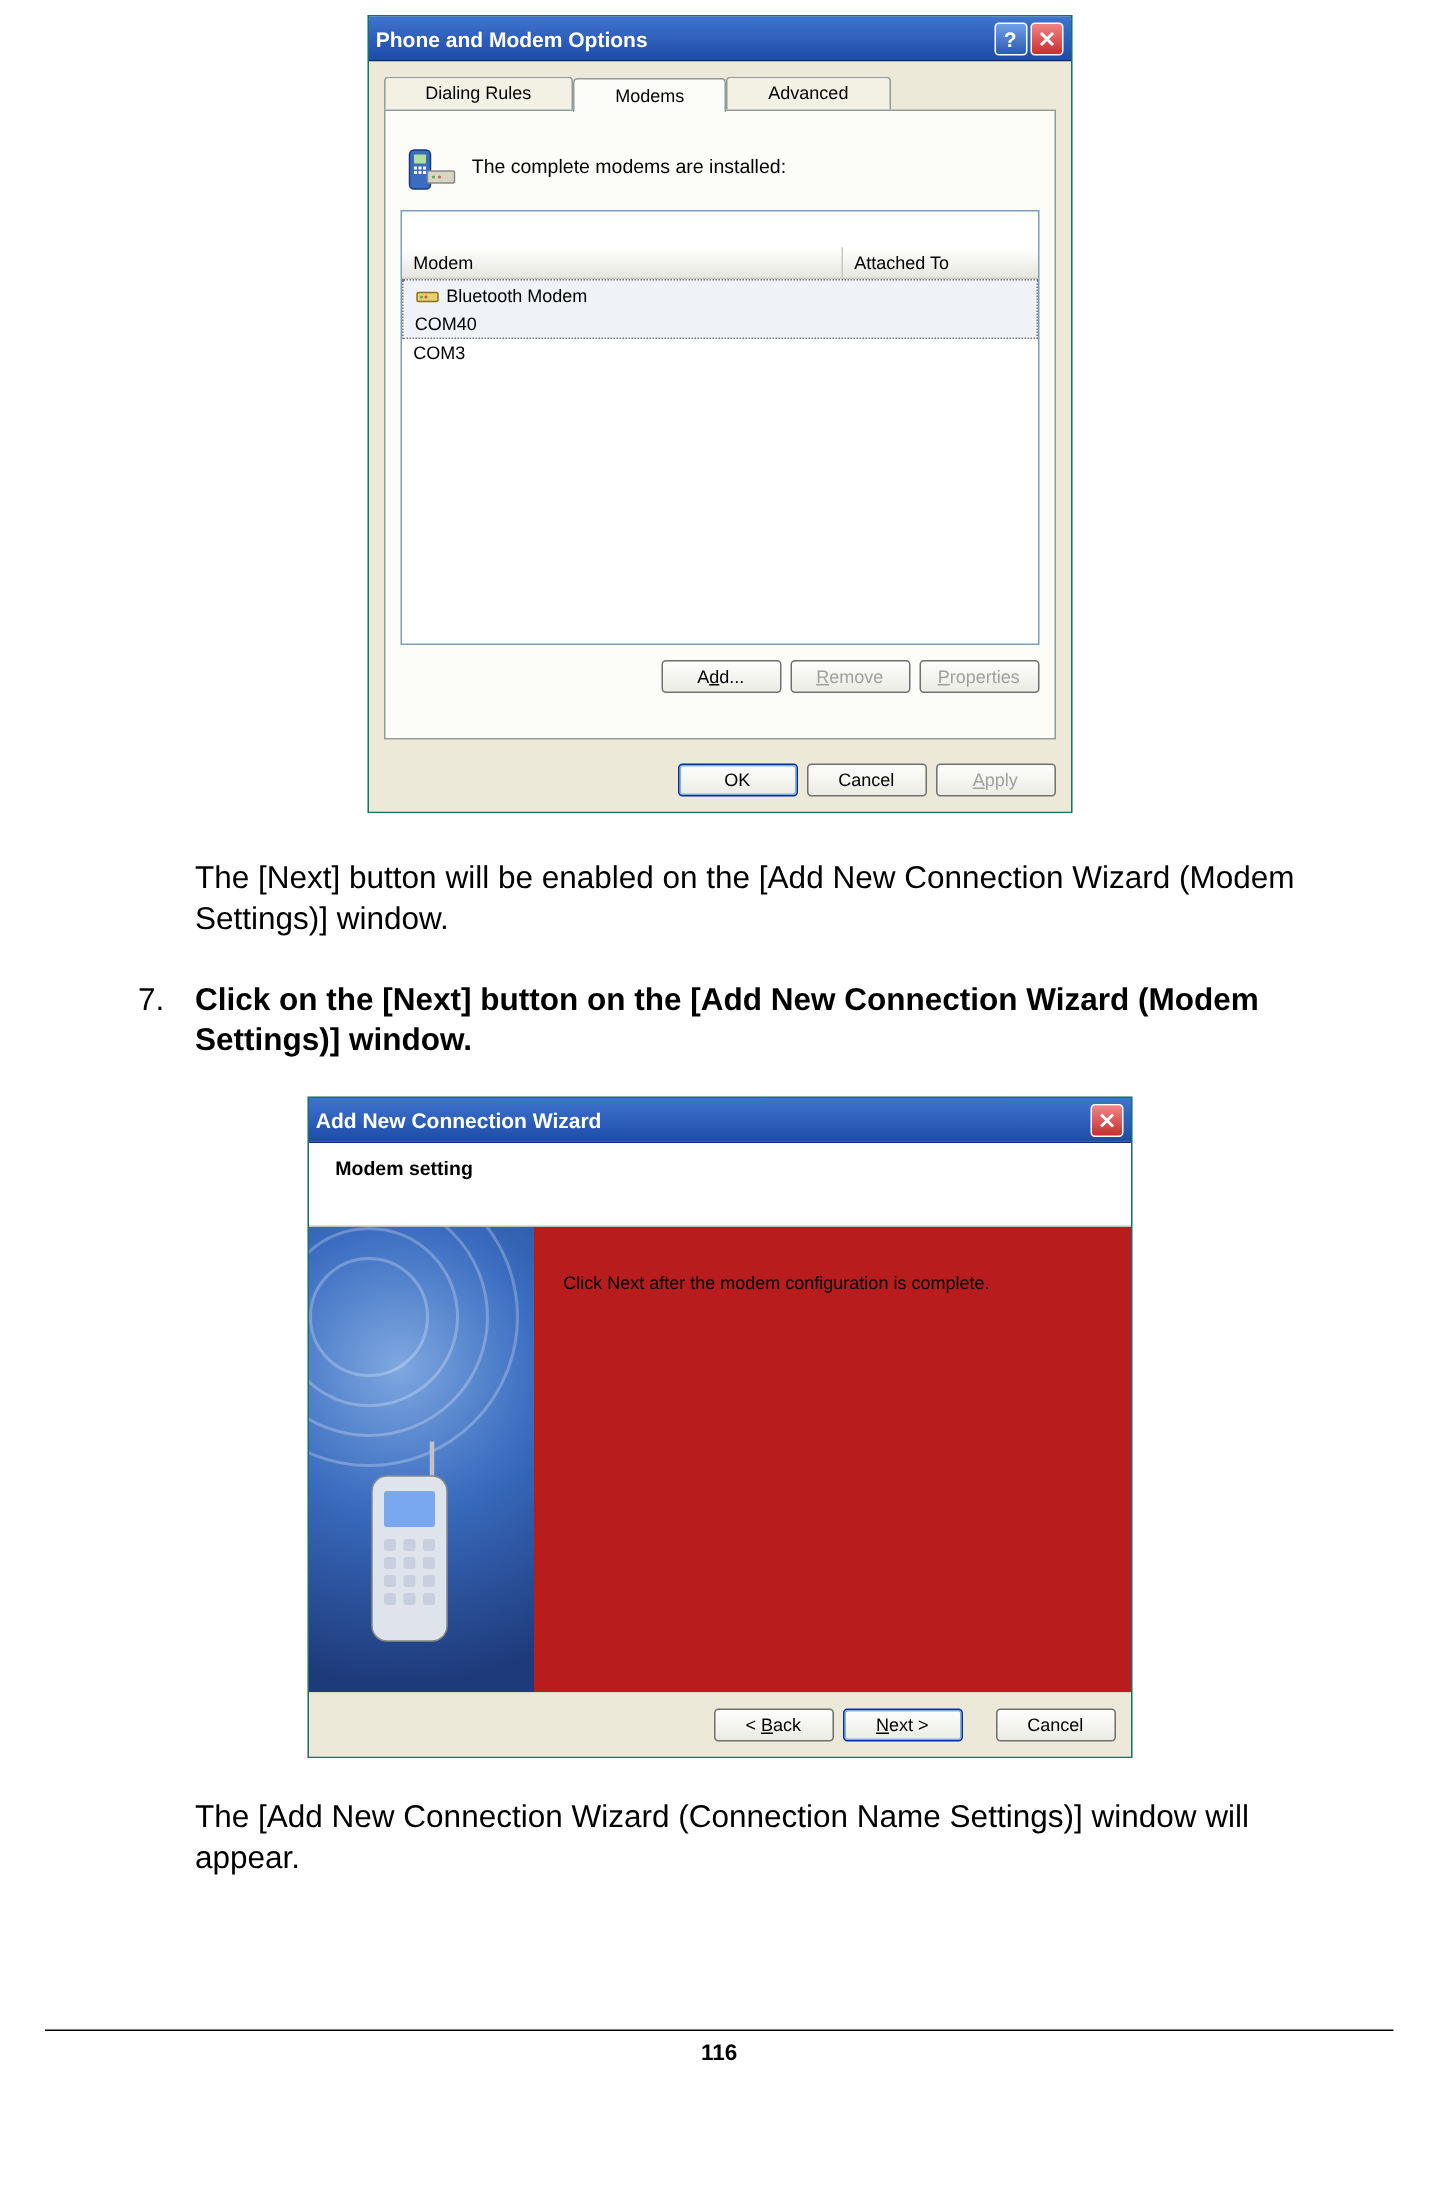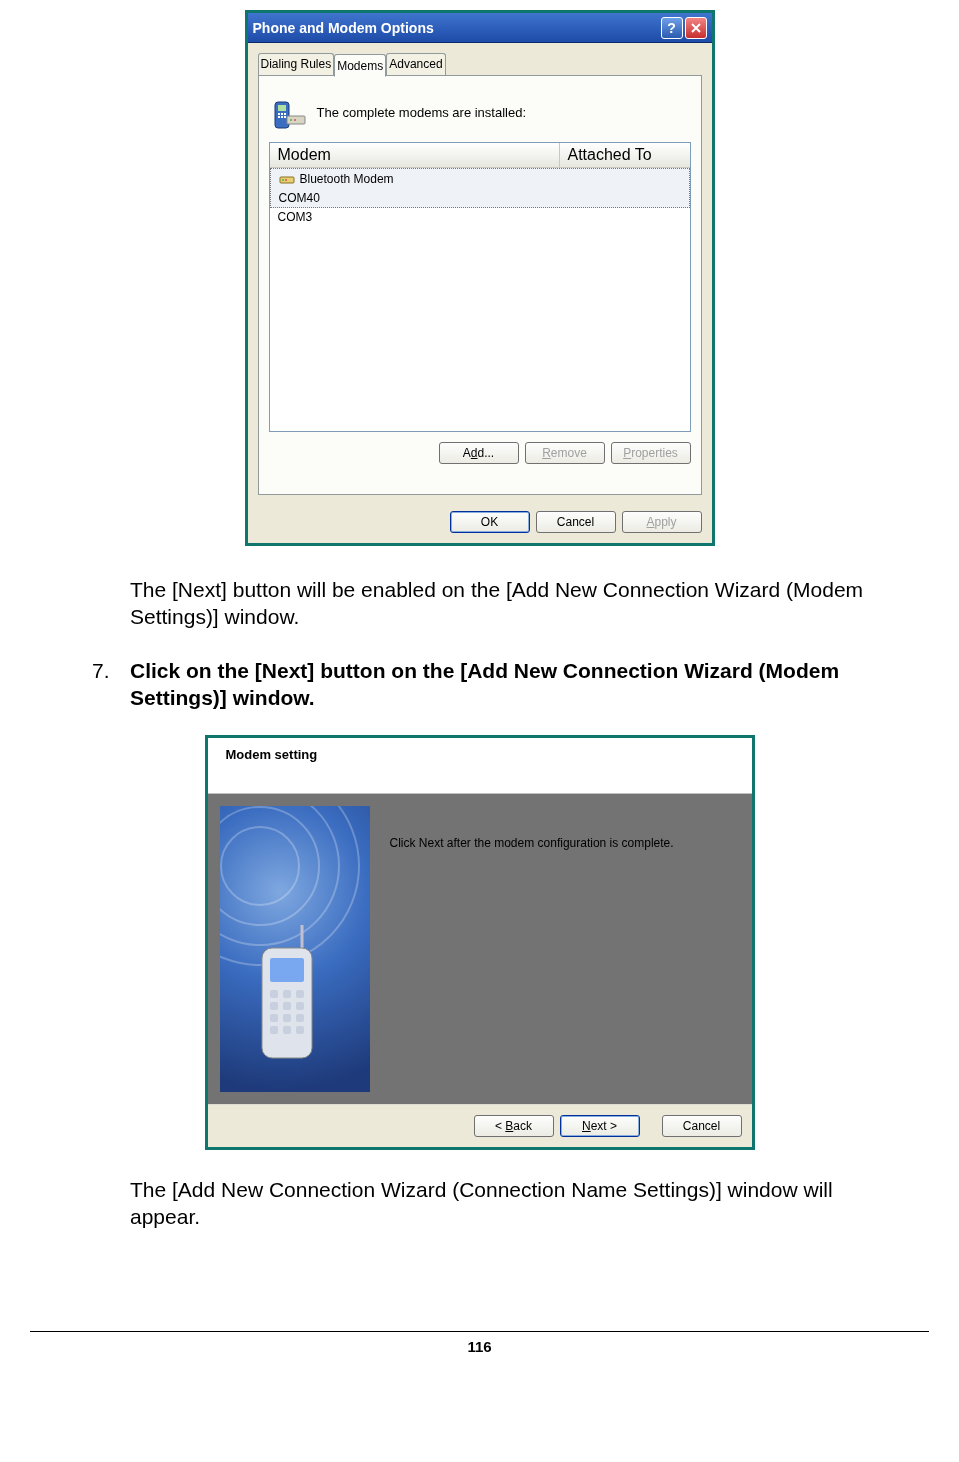--- a/index.html
+++ b/index.html
@@ -8,21 +8,21 @@
       background: #fff;
       width: 959px;
       font-size: 20px;
       color: #000;
     }
     .page {
       padding: 10px 60px 30px 60px;
     }
     .dialog {
       margin: 0 auto;
-      border: 3px solid #0f766e;
+      border: 1px solid #0f766e;
       background: #ece9d8;
       font-family: Tahoma, sans-serif;
       font-size: 13px;
       color: #000;
     }
     .dialog1 { width: 470px; }
     .dialog2 { width: 550px; }
     .titlebar {
       background: linear-gradient(to bottom, #3a6ea5, #1e4e8a 30%, #2862b0 60%, #5a8cc5);
       background: linear-gradient(to bottom, #2862b0, #4b7bb8 10%, #2862b0 40%, #1f4e8c);
@@ -52,21 +52,21 @@
     }
     .tb-btn.close { background: linear-gradient(to bottom,#f28484,#c72f2f); }
     .dialog-body {
       padding: 10px;
       background: #ece9d8;
     }
     .tabs-row { display: flex; gap: 0; margin-bottom: -1px; }
     .tab {
       border: 1px solid #919b9c;
       border-bottom: none;
-      padding: 3px 2px;
+      padding: 3px 27px;
       font-size: 12px;
       background: #f3f1e4;
       border-radius: 3px 3px 0 0;
       margin-right: 0;
       position: relative;
     }
     .tab.active {
       background: #fcfcf9;
       border-bottom: 1px solid #fcfcf9;
       z-index: 2;
@@ -90,21 +90,22 @@
     .list-box {
       border: 1px solid #7f9db9;
       background: #fff;
       height: 290px;
       overflow: hidden;
     }
     .list-header {
       display: flex;
       background: linear-gradient(to bottom,#fff,#e7e7e0);
       border-bottom: 1px solid #c8c8be;
-      font-size: 16px;
+      font-size: 12px;
+      margin-top: 24px;
     }
     .lh-col {
       padding: 3px 8px;
       border-right: 1px solid #c8c8be;
     }
     .lh-col.c1 { flex: 1; }
     .lh-col.c2 { width: 130px; border-right: none; }
     .list-row {
       display: flex;
       font-size: 12px;
@@ -143,24 +144,24 @@
     .wiz-head {
       background: #fff;
       border-bottom: 1px solid #c0c0c0;
       padding: 9px 18px;
       font-weight: bold;
       font-size: 13px;
       height: 56px;
     }
     .wiz-body {
       display: flex;
-      padding: 12px;
+      padding: 0;
       margin: 0;
       height: 310px;
-      background: #737373;
+      background: #b91c1c;
     }
     .wiz-side {
       width: 150px;
       background: radial-gradient(circle at 40% 30%, #7fa8e0, #3a6cc0 40%, #1e3a7a 90%);
       position: relative;
       overflow: hidden;
       flex-shrink: 0;
     }
     .wiz-side .phone-svg { position: absolute; bottom: 22px; left: 22px; }
     .wiz-content {
@@ -292,20 +293,30 @@
   </div>
 
   <div class="body-text">The [Next] button will be enabled on the [Add New Connection Wizard (Modem Settings)] window.</div>
 
   <div class="step-row">
     <div class="step-num">7.</div>
     <div class="step-text">Click on the [Next] button on the [Add New Connection Wizard (Modem Settings)] window.</div>
   </div>
 
   <div class="dialog dialog2">
+    <div class="titlebar">
+      <span class="titlebar-text">Add New Connection Wizard</span>
+      <div class="titlebar-buttons">
+        <div class="tb-btn close">
+          <svg width="10" height="10" viewBox="0 0 10 10">
+              <path d="M1 1 L9 9 M9 1 L1 9" stroke="#fff" stroke-width="2"></path>
+            </svg>
+        </div>
+      </div>
+    </div>
     <div class="wiz-head">
       <span>Modem setting</span>
     </div>
     <div class="wiz-body">
       <div class="wiz-side">
         <div class="wiz-rings">
           <div class="ring" style="width:80px;height:80px;top:0;left:20px;"></div>
           <div class="ring" style="width:120px;height:120px;top:-20px;left:0;"></div>
           <div class="ring" style="width:160px;height:160px;top:-40px;left:-20px;"></div>
           <div class="ring" style="width:200px;height:200px;top:-60px;left:-40px;"></div>

